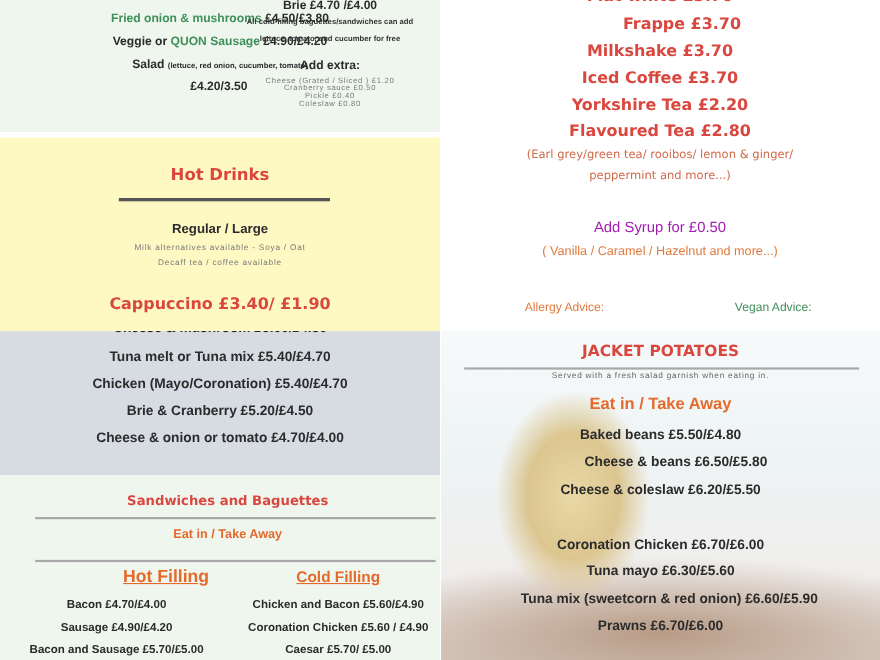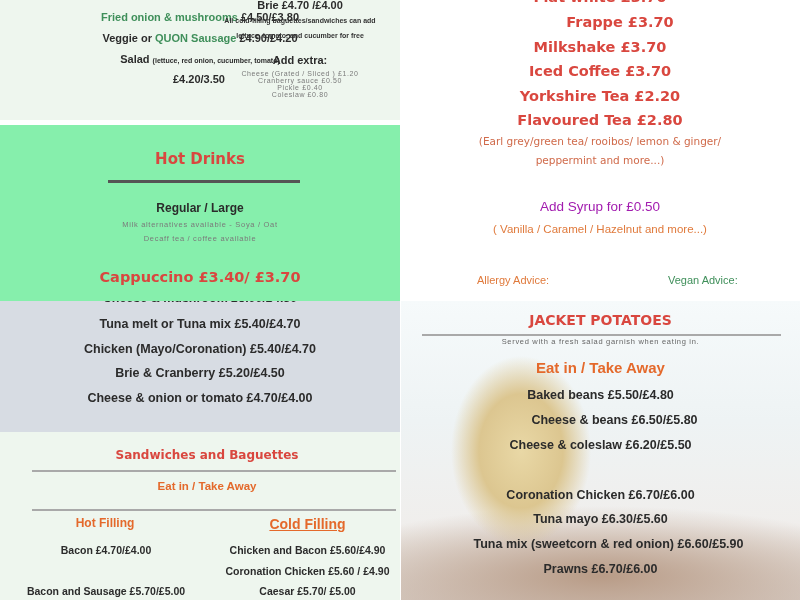--- a/index.html
+++ b/index.html
@@ -1,19 +1,19 @@
 <!DOCTYPE html>
 <html><head>
 <meta charset="utf-8">
 <style>
   html, body { margin:0; padding:0; }
   body { width:800px; height:600px; position:relative; overflow:hidden; background:#fff; font-family:"Liberation Sans", sans-serif; color:#2b2b2b; }
   .panel { position:absolute; overflow:hidden; box-sizing:border-box; text-align:center; }
   .p-greentop { left:0; top:0; width:400px; height:120px; background:#eef6ee; }
-  .p-hot { left:0; top:125px; width:400px; height:176px; background:#86efac; }
+  .p-hot { left:0; top:125px; width:400px; height:176px; background:#fef9c3; }
   .p-drinks { left:400px; top:0; width:400px; height:301px; background:#ffffff; }
   .p-grey { left:0; top:301px; width:400px; height:131px; background:#d7dce3; }
   .p-sand { left:0; top:432px; width:400px; height:168px; background:#eef6ee; }
   .p-jacket { left:401px; top:301px; width:399px; height:299px;
     background:
       radial-gradient(ellipse 70px 95px at 120px 150px, #e9d8a6 0%, #dcc690 60%, rgba(220,200,150,0) 100%),
       radial-gradient(ellipse 300px 70px at 200px 275px, #b89b86 0%, rgba(200,180,170,0) 100%),
       linear-gradient(180deg, #f6fafb 0%, #eef3f4 40%, #f0eeec 75%, #d9cfc8 100%);
   }
   .abs { position:absolute; left:0; right:0; text-align:center; white-space:nowrap; }
@@ -53,21 +53,21 @@
   <div class="abs grey" style="top:84px;font-size:7px;letter-spacing:0.6px;">Pickle £0.40</div>
   <div class="abs grey" style="top:91px;font-size:7px;letter-spacing:0.6px;">Coleslaw £0.80</div>
 </div>
 
 <div class="panel p-hot">
   <div class="abs heading" style="top:25px;font-size:15px;">Hot Drinks</div>
   <div class="rule" style="left:108px;width:192px;top:55px;background:#555;height:3px;"></div>
   <div class="abs bold dark" style="top:76px;font-size:12px;">Regular / Large</div>
   <div class="abs grey" style="top:95px;font-size:7.5px;letter-spacing:0.7px;">Milk alternatives available - Soya / Oat</div>
   <div class="abs grey" style="top:109px;font-size:7.5px;letter-spacing:0.7px;">Decaff tea / coffee available</div>
-  <div class="abs drink" style="top:144px;font-size:14.5px;">Cappuccino £3.40/ £3.70</div>
+  <div class="abs drink" style="top:144px;font-size:14.5px;">Cappuccino £3.40/ £1.90</div>
 </div>
 
 <div class="panel p-drinks">
   <div class="abs drink" style="top:-11px;">Flat white £3.70</div>
   <div class="abs drink" style="top:14px;padding-left:40px;">Frappe £3.70</div>
   <div class="abs drink" style="top:39px;">Milkshake £3.70</div>
   <div class="abs drink" style="top:63px;">Iced Coffee £3.70</div>
   <div class="abs drink" style="top:88px;">Yorkshire Tea £2.20</div>
   <div class="abs drink" style="top:112px;">Flavoured Tea £2.80</div>
   <div class="abs" style="top:135px;font-family:'DejaVu Sans',sans-serif;font-size:10.5px;color:#d06a4a;">(Earl grey/green tea/ rooibos/ lemon &amp; ginger/</div>
@@ -84,23 +84,24 @@
   <div class="abs bold dark" style="top:41px;font-size:12.5px;">Chicken (Mayo/Coronation) £5.40/£4.70</div>
   <div class="abs bold dark" style="top:65px;font-size:12.5px;">Brie &amp; Cranberry £5.20/£4.50</div>
   <div class="abs bold dark" style="top:90px;font-size:12.5px;">Cheese &amp; onion or tomato £4.70/£4.00</div>
 </div>
 
 <div class="panel p-sand">
   <div class="abs heading" style="top:16px;left:14px;font-size:12px;">Sandwiches and Baguettes</div>
   <div class="rule" style="left:32px;width:364px;top:38px;"></div>
   <div class="abs bold orange" style="top:48px;left:14px;font-size:11.5px;">Eat in / Take Away</div>
   <div class="rule" style="left:32px;width:364px;top:77px;"></div>
-  <div style="position:absolute;left:0;width:210px;top:84px;text-align:center;font-size:12px;font-weight:bold;color:#e4692b;">Hot Filling</div>
+  <div style="position:absolute;left:0;width:210px;top:84px;text-align:center;font-size:16px;font-weight:bold;color:#e4692b;text-decoration:underline;padding-left:46px;">Hot Filling</div>
   <div style="position:absolute;left:200px;width:215px;top:84px;text-align:center;font-size:14px;font-weight:bold;color:#e4692b;text-decoration:underline;">Cold Filling</div>
   <div style="position:absolute;left:0;width:212px;top:112px;text-align:center;font-size:10.5px;font-weight:bold;">Bacon £4.70/£4.00</div>
+  <div style="position:absolute;left:0;width:212px;top:133px;text-align:center;font-size:10.5px;font-weight:bold;">Sausage £4.90/£4.20</div>
   <div style="position:absolute;left:0;width:212px;top:153px;text-align:center;font-size:10.5px;font-weight:bold;">Bacon and Sausage £5.70/£5.00</div>
   <div style="position:absolute;left:200px;width:215px;top:112px;text-align:center;font-size:10.5px;font-weight:bold;">Chicken and Bacon £5.60/£4.90</div>
   <div style="position:absolute;left:200px;width:215px;top:133px;text-align:center;font-size:10.5px;font-weight:bold;">Coronation Chicken £5.60 / £4.90</div>
   <div style="position:absolute;left:200px;width:215px;top:153px;text-align:center;font-size:10.5px;font-weight:bold;">Caesar £5.70/ £5.00</div>
 </div>
 
 <div class="panel p-jacket">
   <div class="abs heading" style="top:11px;font-size:14px;">JACKET POTATOES</div>
   <div class="rule" style="left:21px;width:359px;top:33px;"></div>
   <div class="abs grey" style="top:36px;font-size:7.5px;letter-spacing:0.7px;color:#666;">Served with a fresh salad garnish when eating in.</div>

